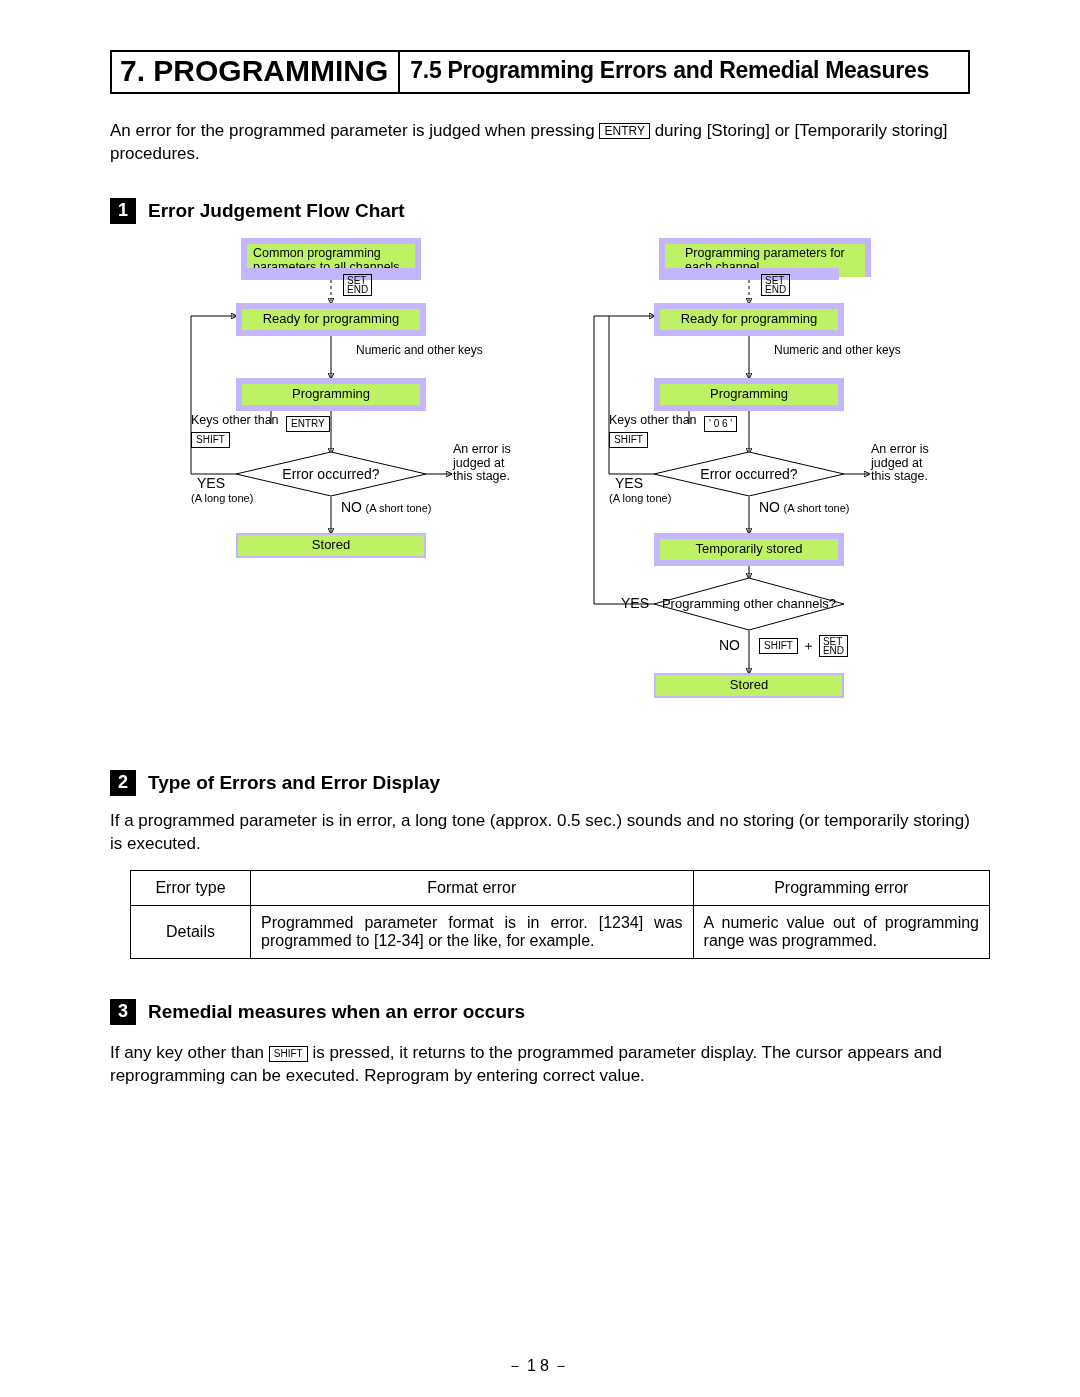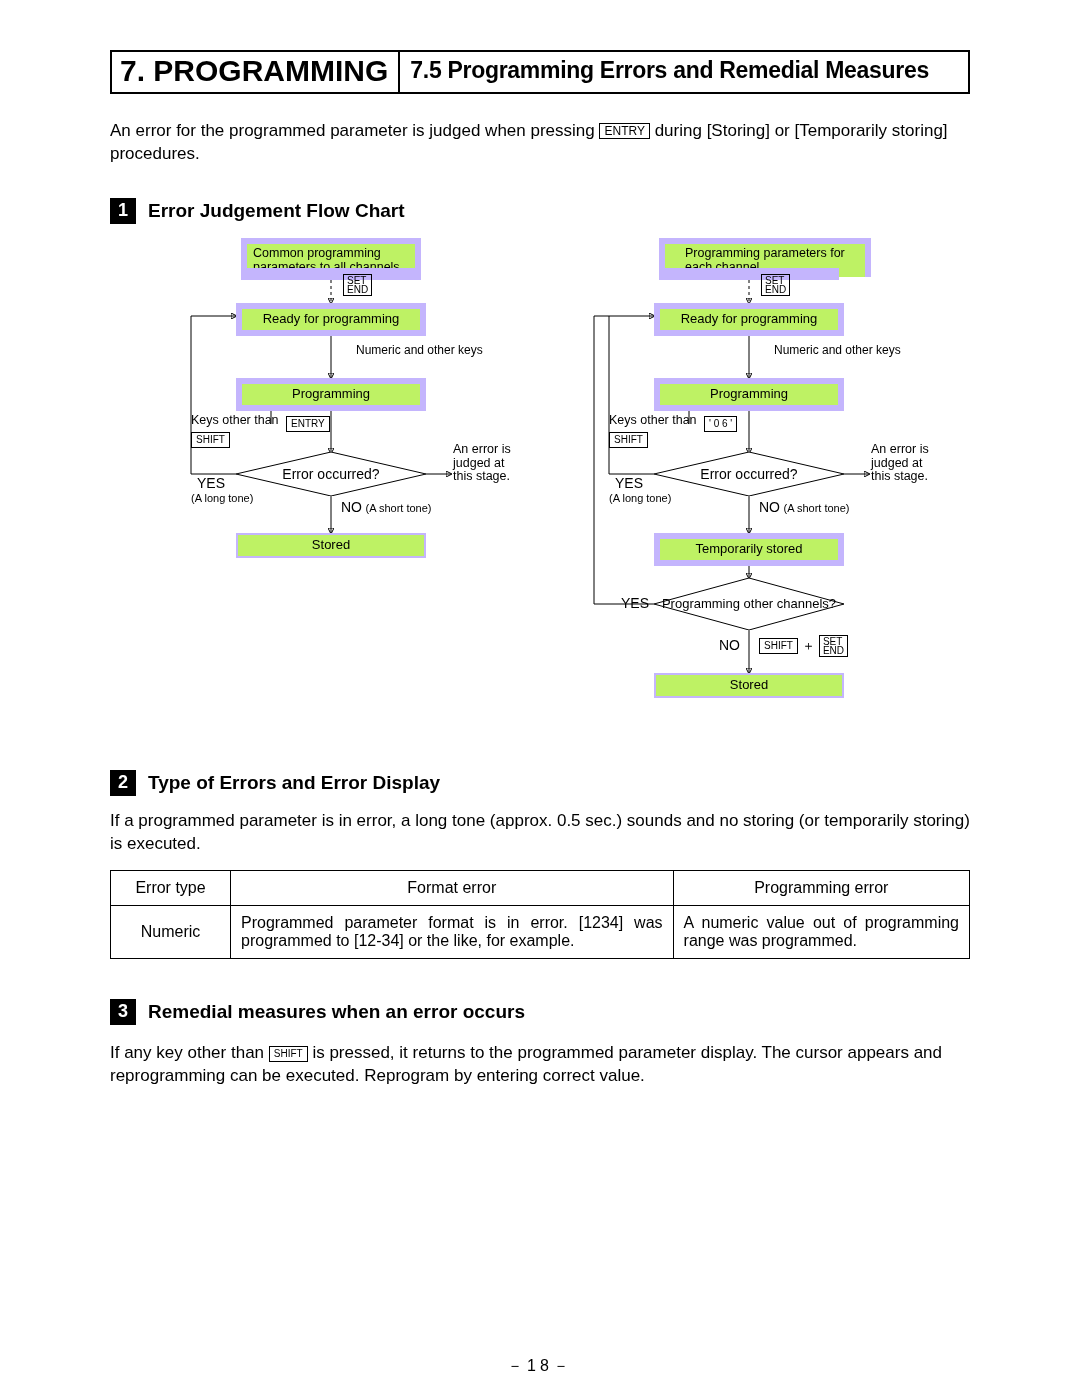--- a/index.html
+++ b/index.html
@@ -103,20 +103,21 @@
   svg.wires line, svg.wires path { stroke: #000; stroke-width: 1; fill: none; }
   svg.wires .dash { stroke-dasharray: 3 3; }
   .arrowhead { fill: #000; stroke: none; }
 
   
   table.errtab {
     border-collapse: collapse;
     width: 100%;
     margin-top: 4px;
     font-size: 16px;
+    margin-left: 20px;
   }
   table.errtab td, table.errtab th {
     border: 1.5px solid #000;
     padding: 8px 10px;
     vertical-align: middle;
   }
   .col1 { width: 120px; text-align: center; }
 
   .seg-wrap {
     display: inline-flex; align-items: center; gap: 10px;
@@ -333,21 +334,21 @@
   <p class="p-intro" style="margin:4px 0 14px 0;">If a programmed parameter is in error, a long tone (approx. 0.5 sec.) sounds and no storing (or temporarily storing) is executed.</p>
 
   <table class="errtab">
     <tbody>
         <tr>
       <td class="col1">Error type</td>
       <td style="text-align:center;">Format error</td>
       <td style="text-align:center;">Programming error</td>
     </tr>
     <tr>
-      <td class="col1">Numeric</td>
+      <td class="col1">Details</td>
       <td style="text-align:justify;">Programmed parameter format is in error. [1234] was programmed to [12-34] or the like, for example.</td>
       <td style="text-align:justify;">A numeric value out of programming range was programmed.</td>
     </tr>
   </tbody>
     </table>
 
   <div class="sec-h" style="margin-top:40px;">
     <div class="sec-badge">3</div>
     <div class="sec-title">Remedial measures when an error occurs</div>
   </div>

